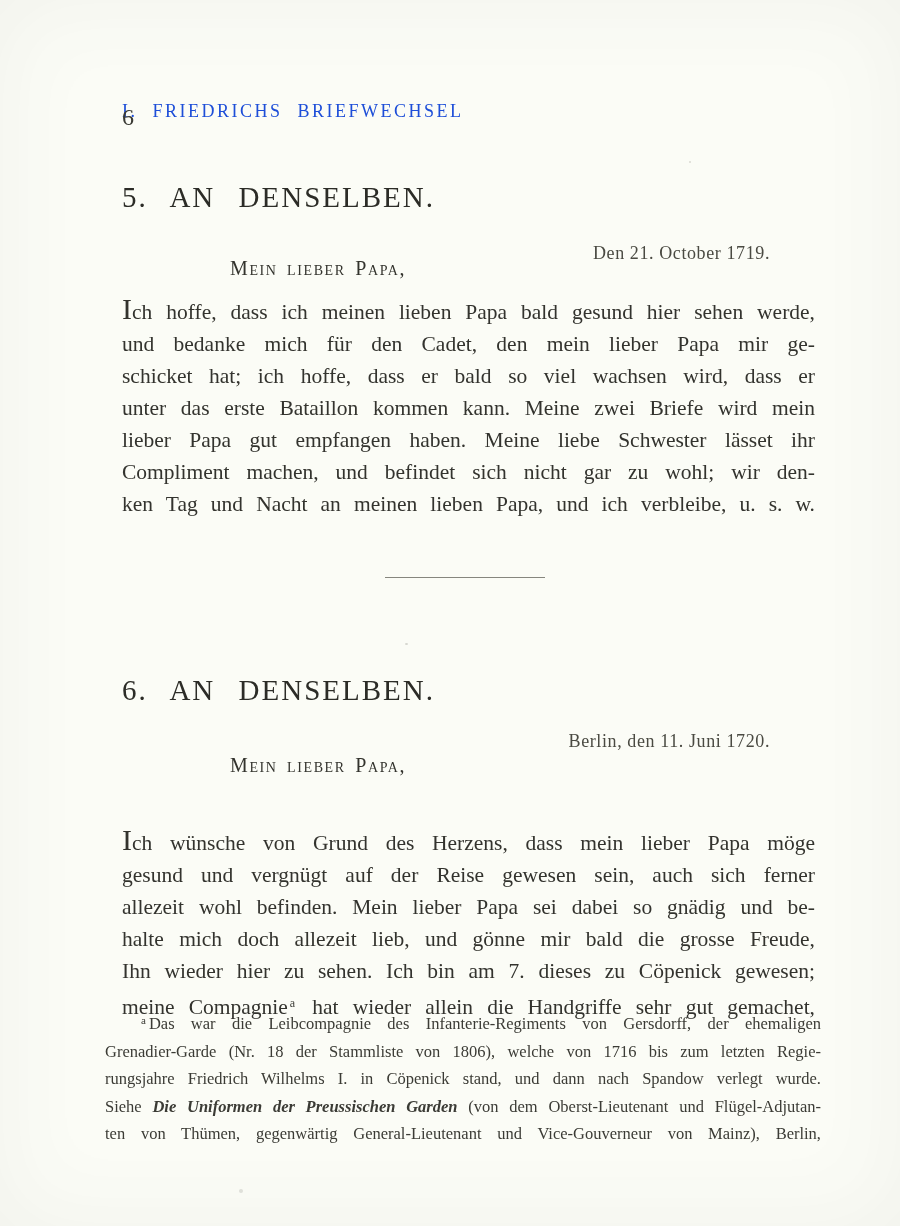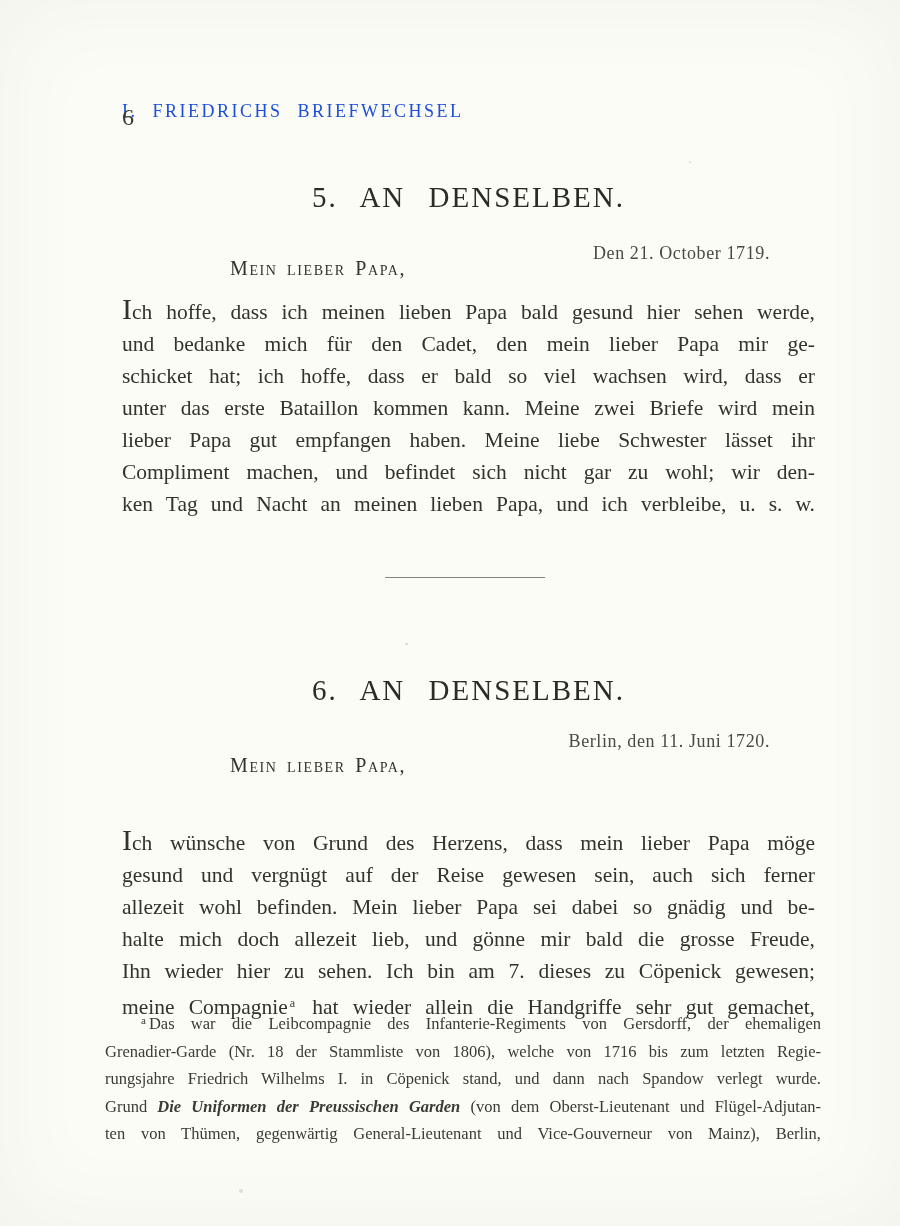--- a/index.html
+++ b/index.html
@@ -24,21 +24,20 @@
     font-size: 24px; color: #3a3a34;
   }
   .running-title {
     text-align: left; font-size: 18px; color: #1d4ed8;
     letter-spacing: 2.5px; word-spacing: 8px;
   }
 
   
   .letter-heading {
     position: absolute; left: 122px; width: 693px;
-    text-align: center;
     font-size: 29px; color: #2c2c27;
     letter-spacing: 2px; word-spacing: 14px;
   }
   .heading-1 { top: 181px; }
   .heading-2 { top: 674px; }
 
   
   .dateline {
     position: absolute; right: 130px;
     font-size: 18px; color: #4a4a42;
@@ -133,21 +132,21 @@
     </div>
   </div>
 
   <div class="footnote">
     <div class="line line-first">
       <sup class="note-ref">a</sup><span>Das war die Leibcompagnie des Infanterie-Regiments von Gersdorff, der ehemaligen</span>
     </div>
     <div class="line">Grenadier-Garde (Nr. 18 der Stammliste von 1806), welche von 1716 bis zum letzten Regie-</div>
     <div class="line">rungsjahre Friedrich Wilhelms I. in Cöpenick stand, und dann nach Spandow verlegt wurde.</div>
     <div class="line">
-      <span>Grund </span><span class="it">Die Uniformen der Preussischen Garden</span><span> (von dem Oberst-Lieutenant und Flügel-Adjutan-</span>
+      <span>Siehe </span><span class="it">Die Uniformen der Preussischen Garden</span><span> (von dem Oberst-Lieutenant und Flügel-Adjutan-</span>
     </div>
     <div class="line">ten von Thümen, gegenwärtig General-Lieutenant und Vice-Gouverneur von Mainz), Berlin,</div>
   </div>
 
   <div class="speck speck-a"></div>
   <div class="speck speck-b"></div>
   <div class="speck speck-c"></div>
 
 </div>
 

